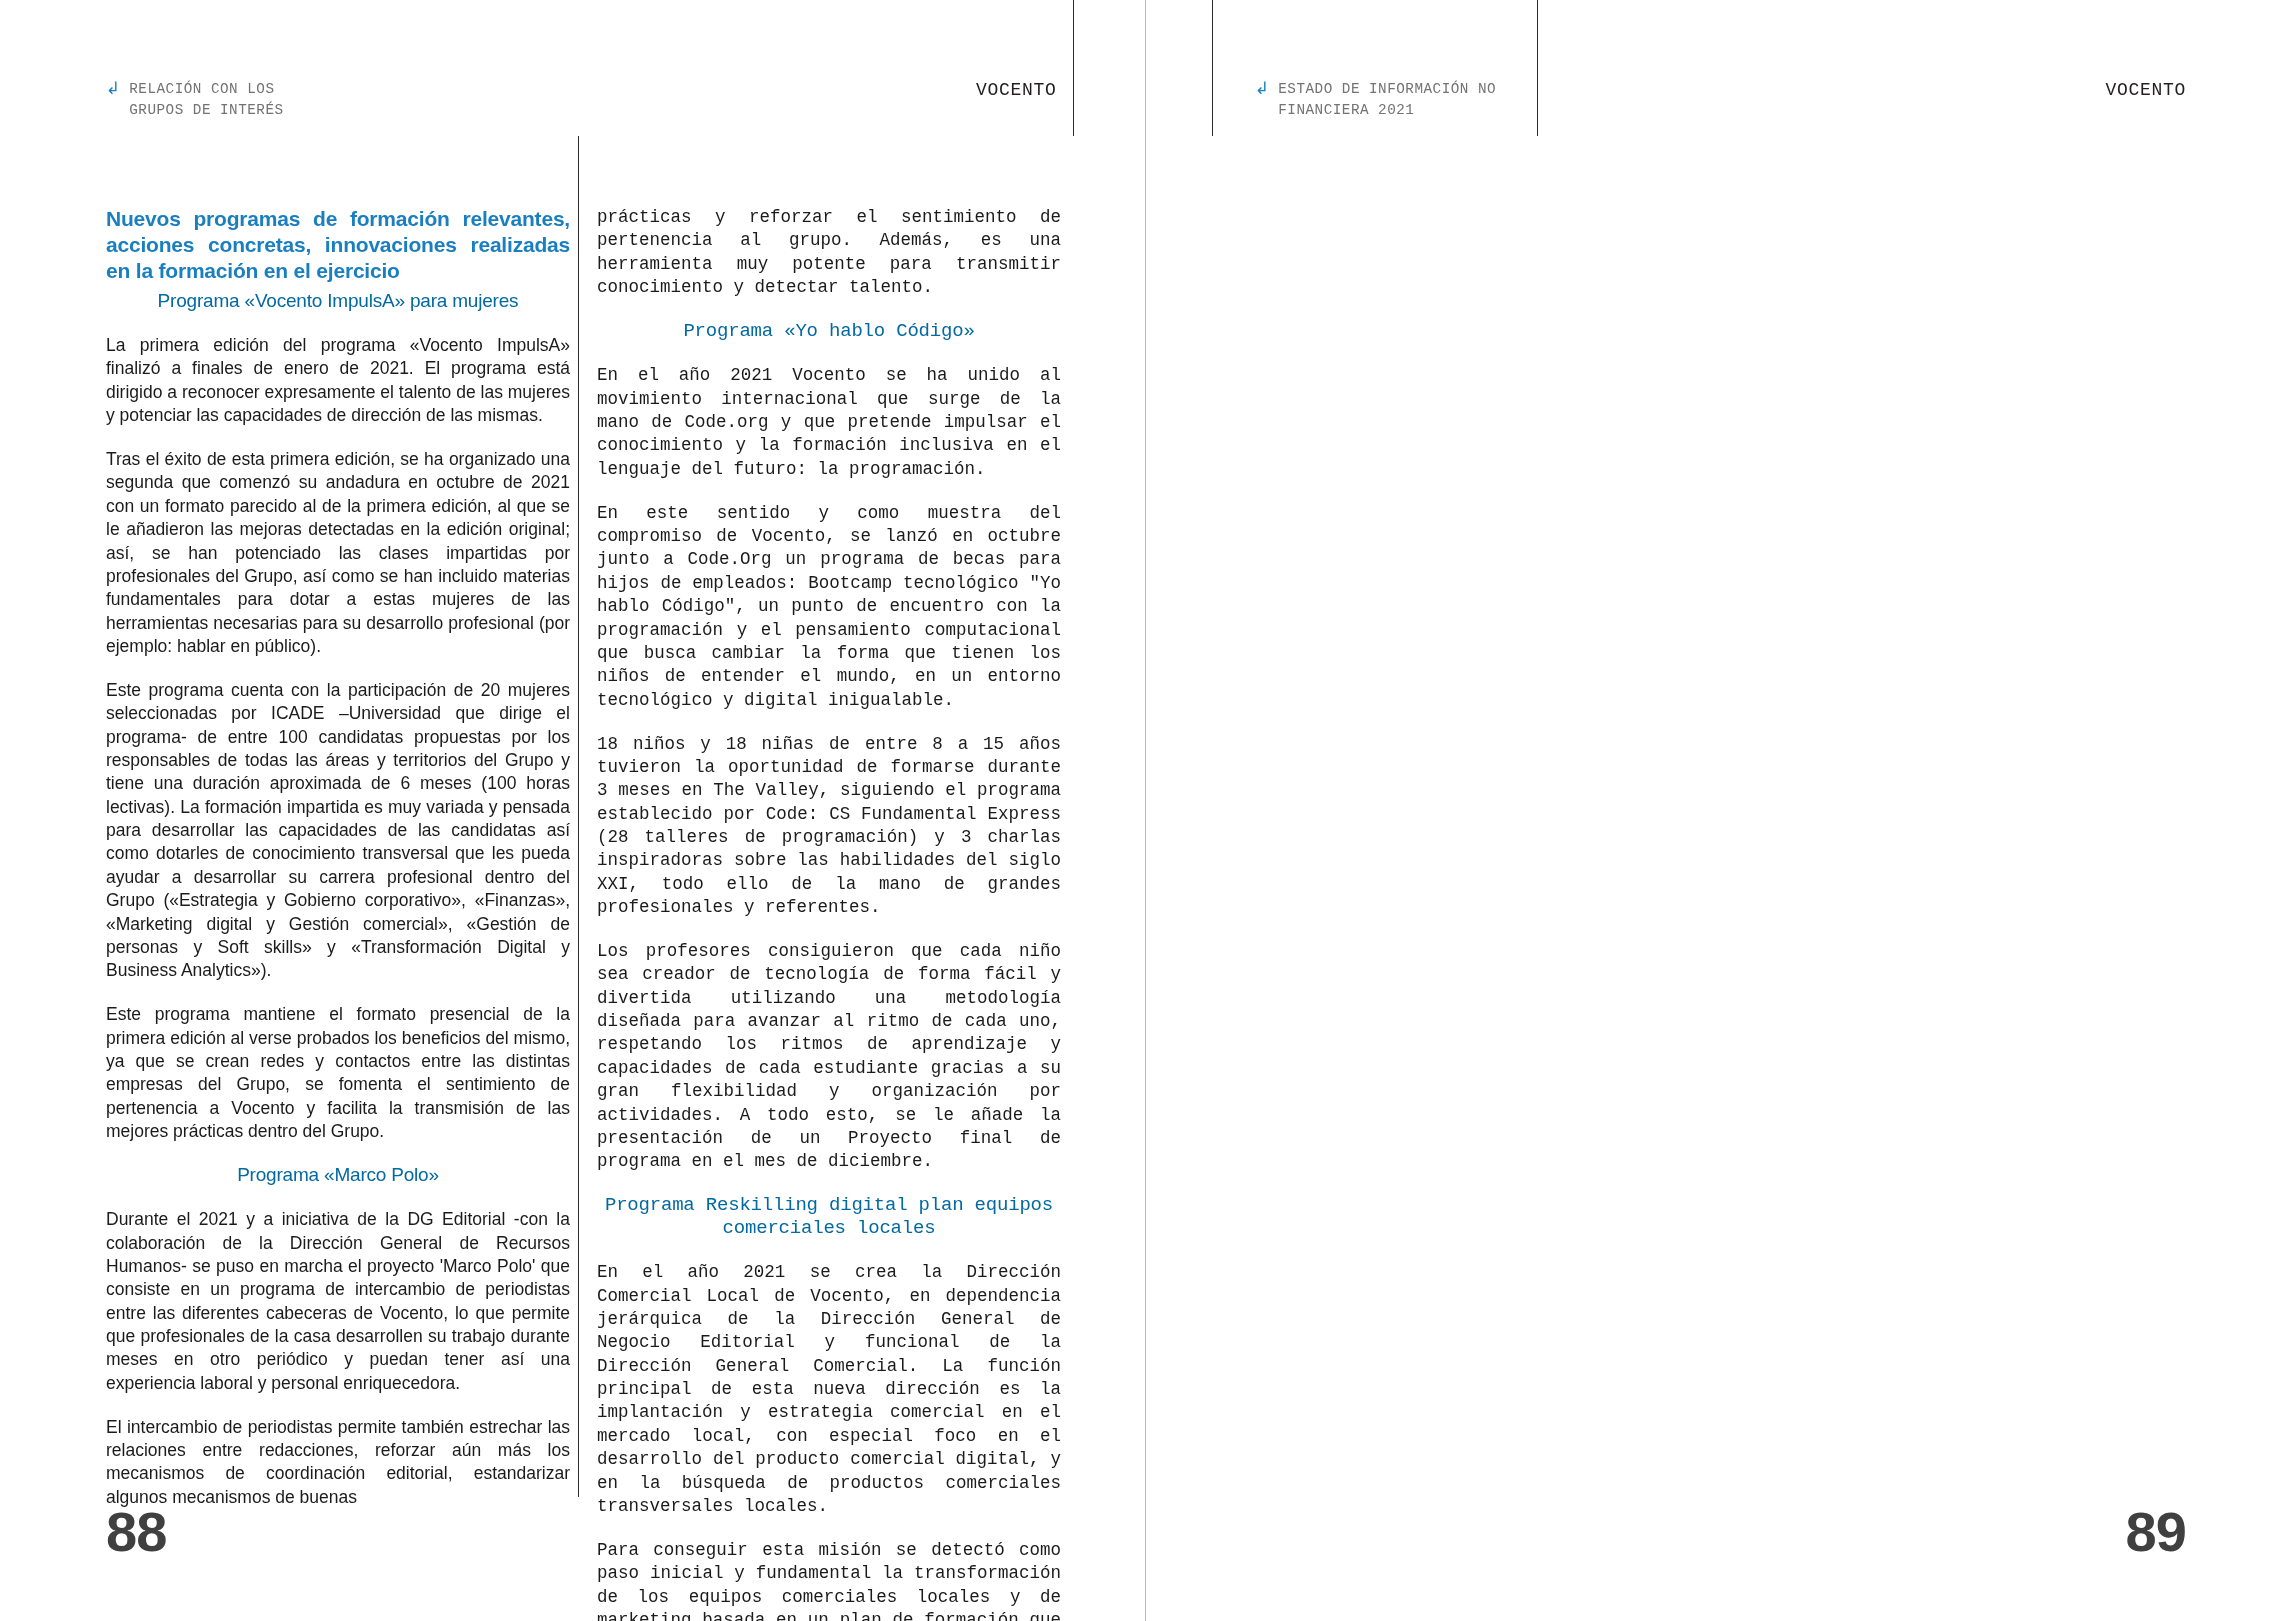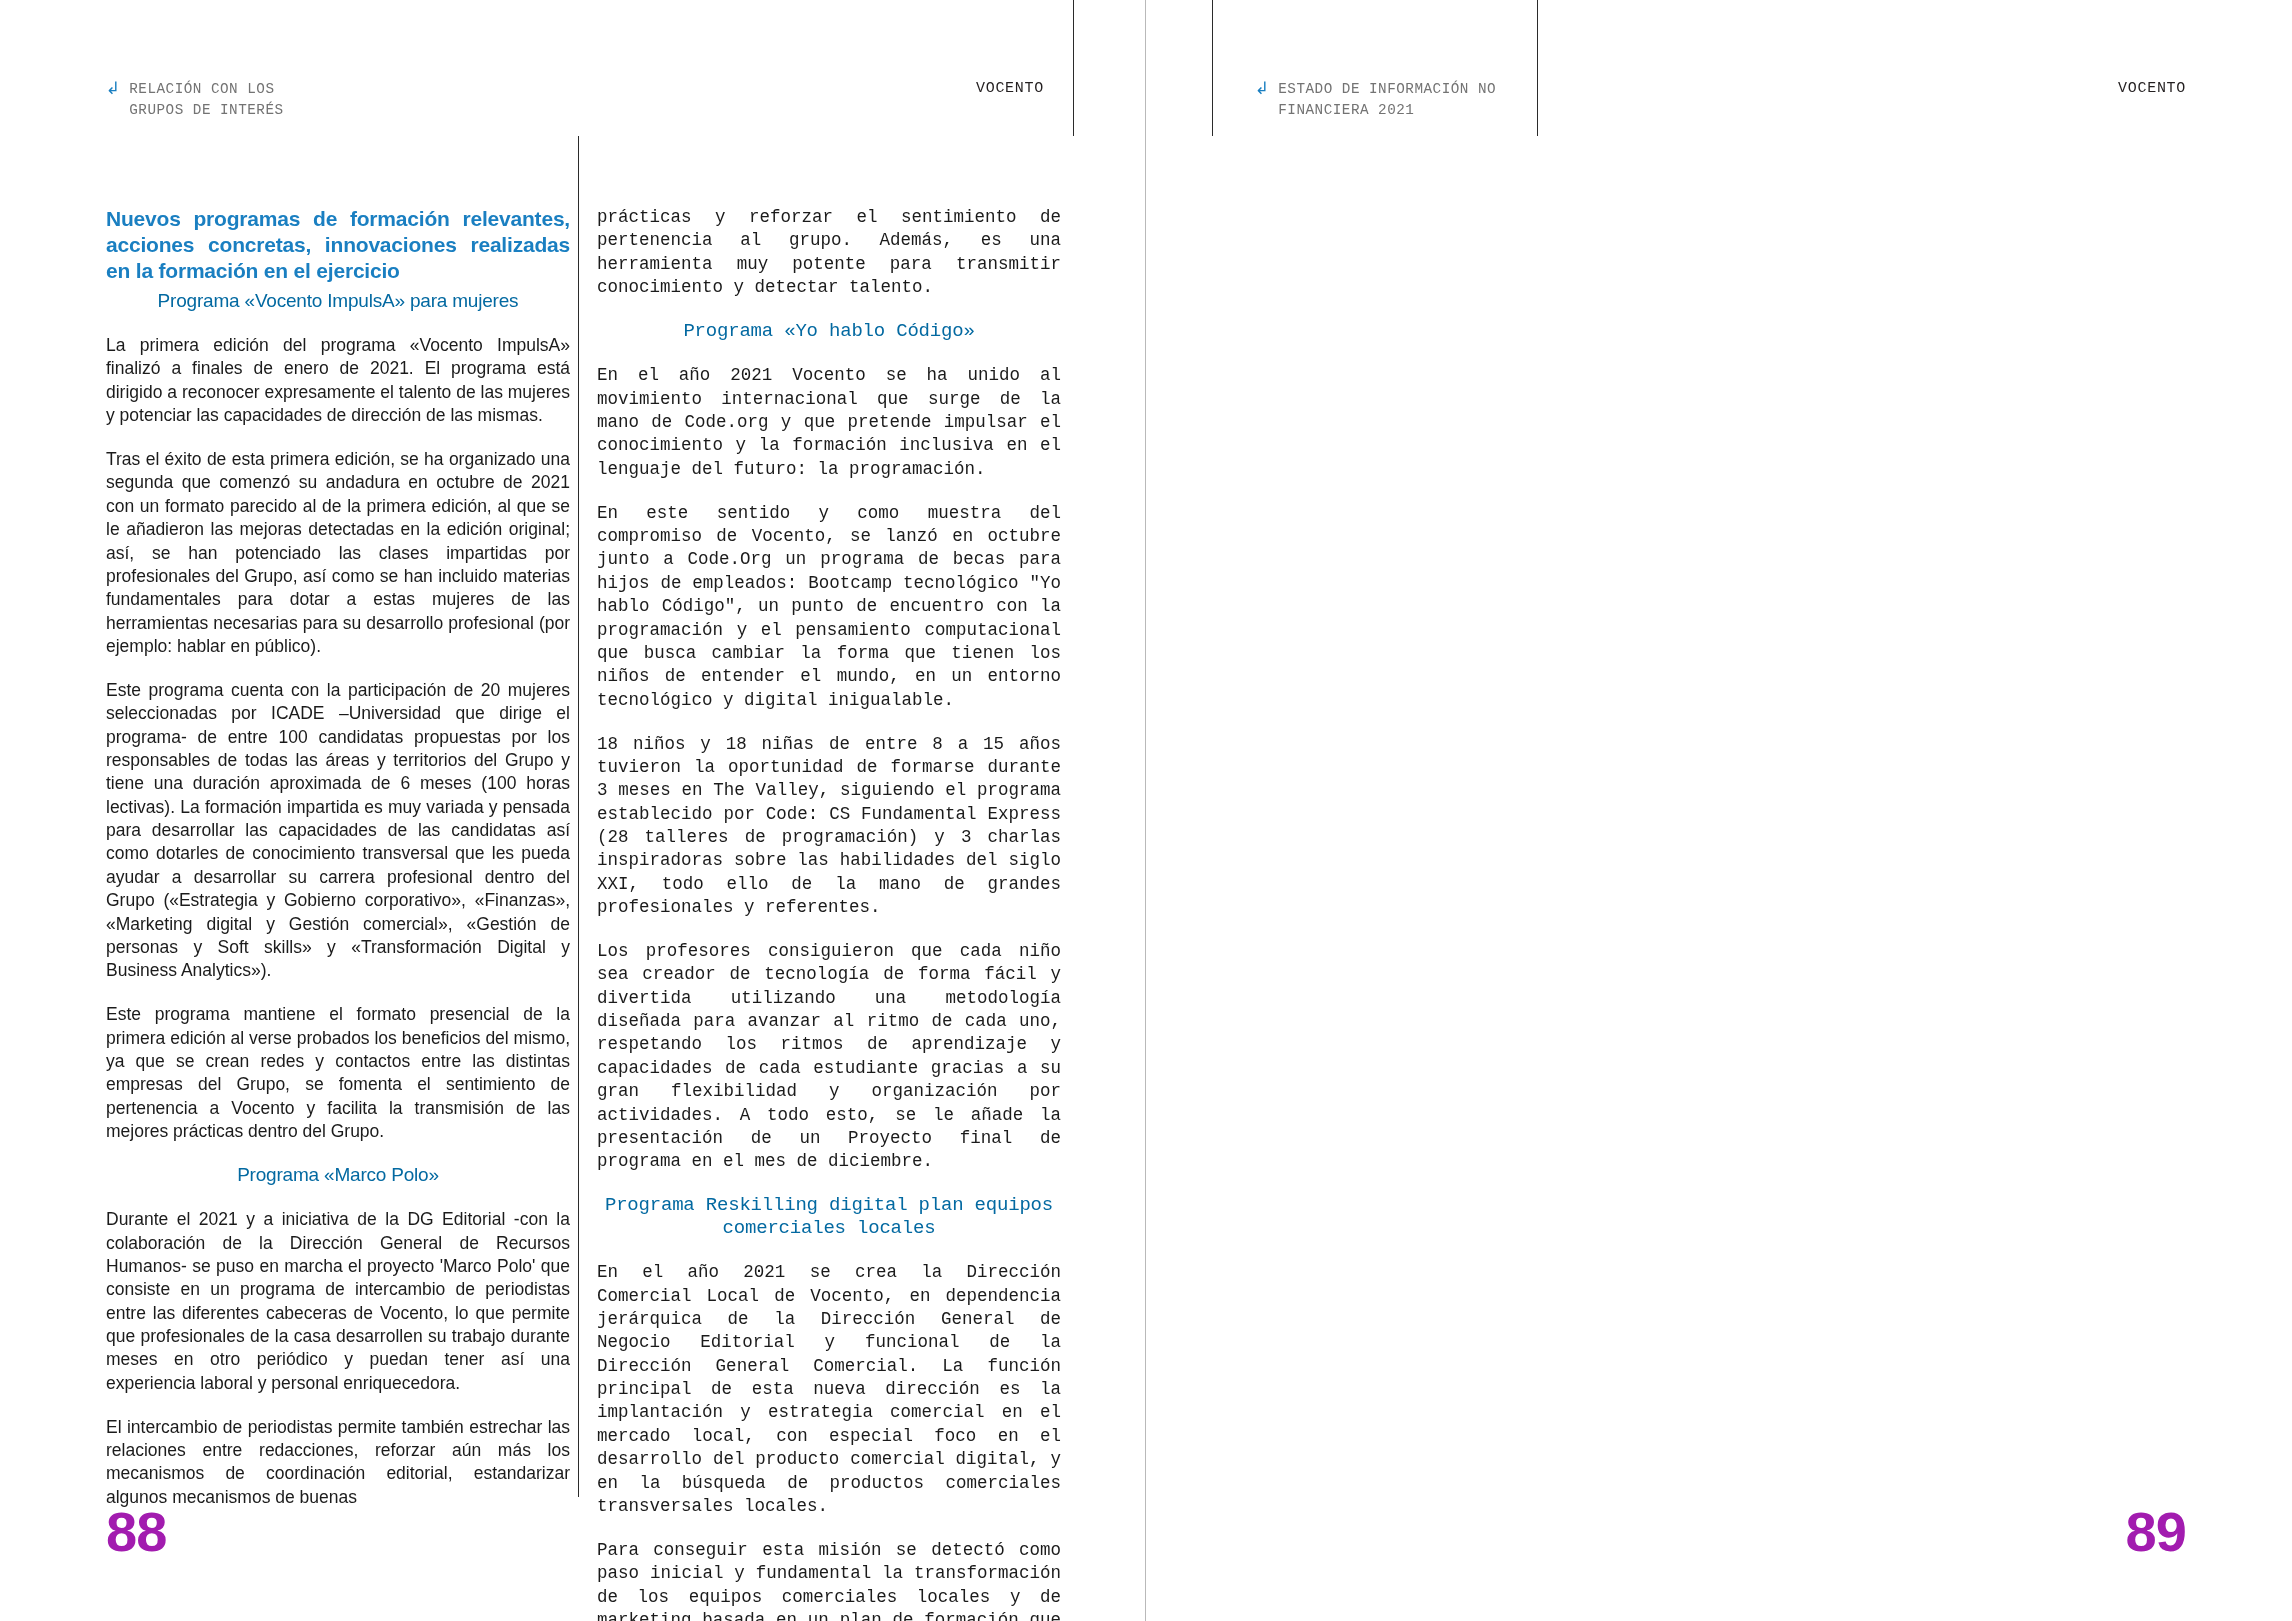--- a/index.html
+++ b/index.html
@@ -62,21 +62,21 @@
     line-height: 1.45;
     letter-spacing: 0.5px;
     color: #737373;
     text-transform: uppercase;
     white-space: pre-line;
   }
   .rh-brand {
     position: absolute;
     top: 80px;
     font-family: "Liberation Mono", monospace;
-    font-size: 15px;
+    font-size: 18px;
     letter-spacing: 0.7px;
     color: #231f20;
   }
   .rh-brand-left  { left: 976px; }
   .rh-brand-right { left: 2133px; }
 
   .head-rule {
     position: absolute;
     top: 0;
     width: 0.9px;
@@ -84,21 +84,21 @@
   }
 
   
   .folio {
     position: absolute;
     bottom: 61px;
     font-family: "Liberation Sans", sans-serif;
     font-weight: 700;
     font-size: 56px;
     letter-spacing: -0.9px;
-    color: #a21caf;
+    color: #404040;
     line-height: 1;
   }
   .folio-left  { left: 106px; }
   .folio-right { right: 106px; }
 
   
   .col {
     position: absolute;
     top: 206px;
     box-sizing: border-box;

